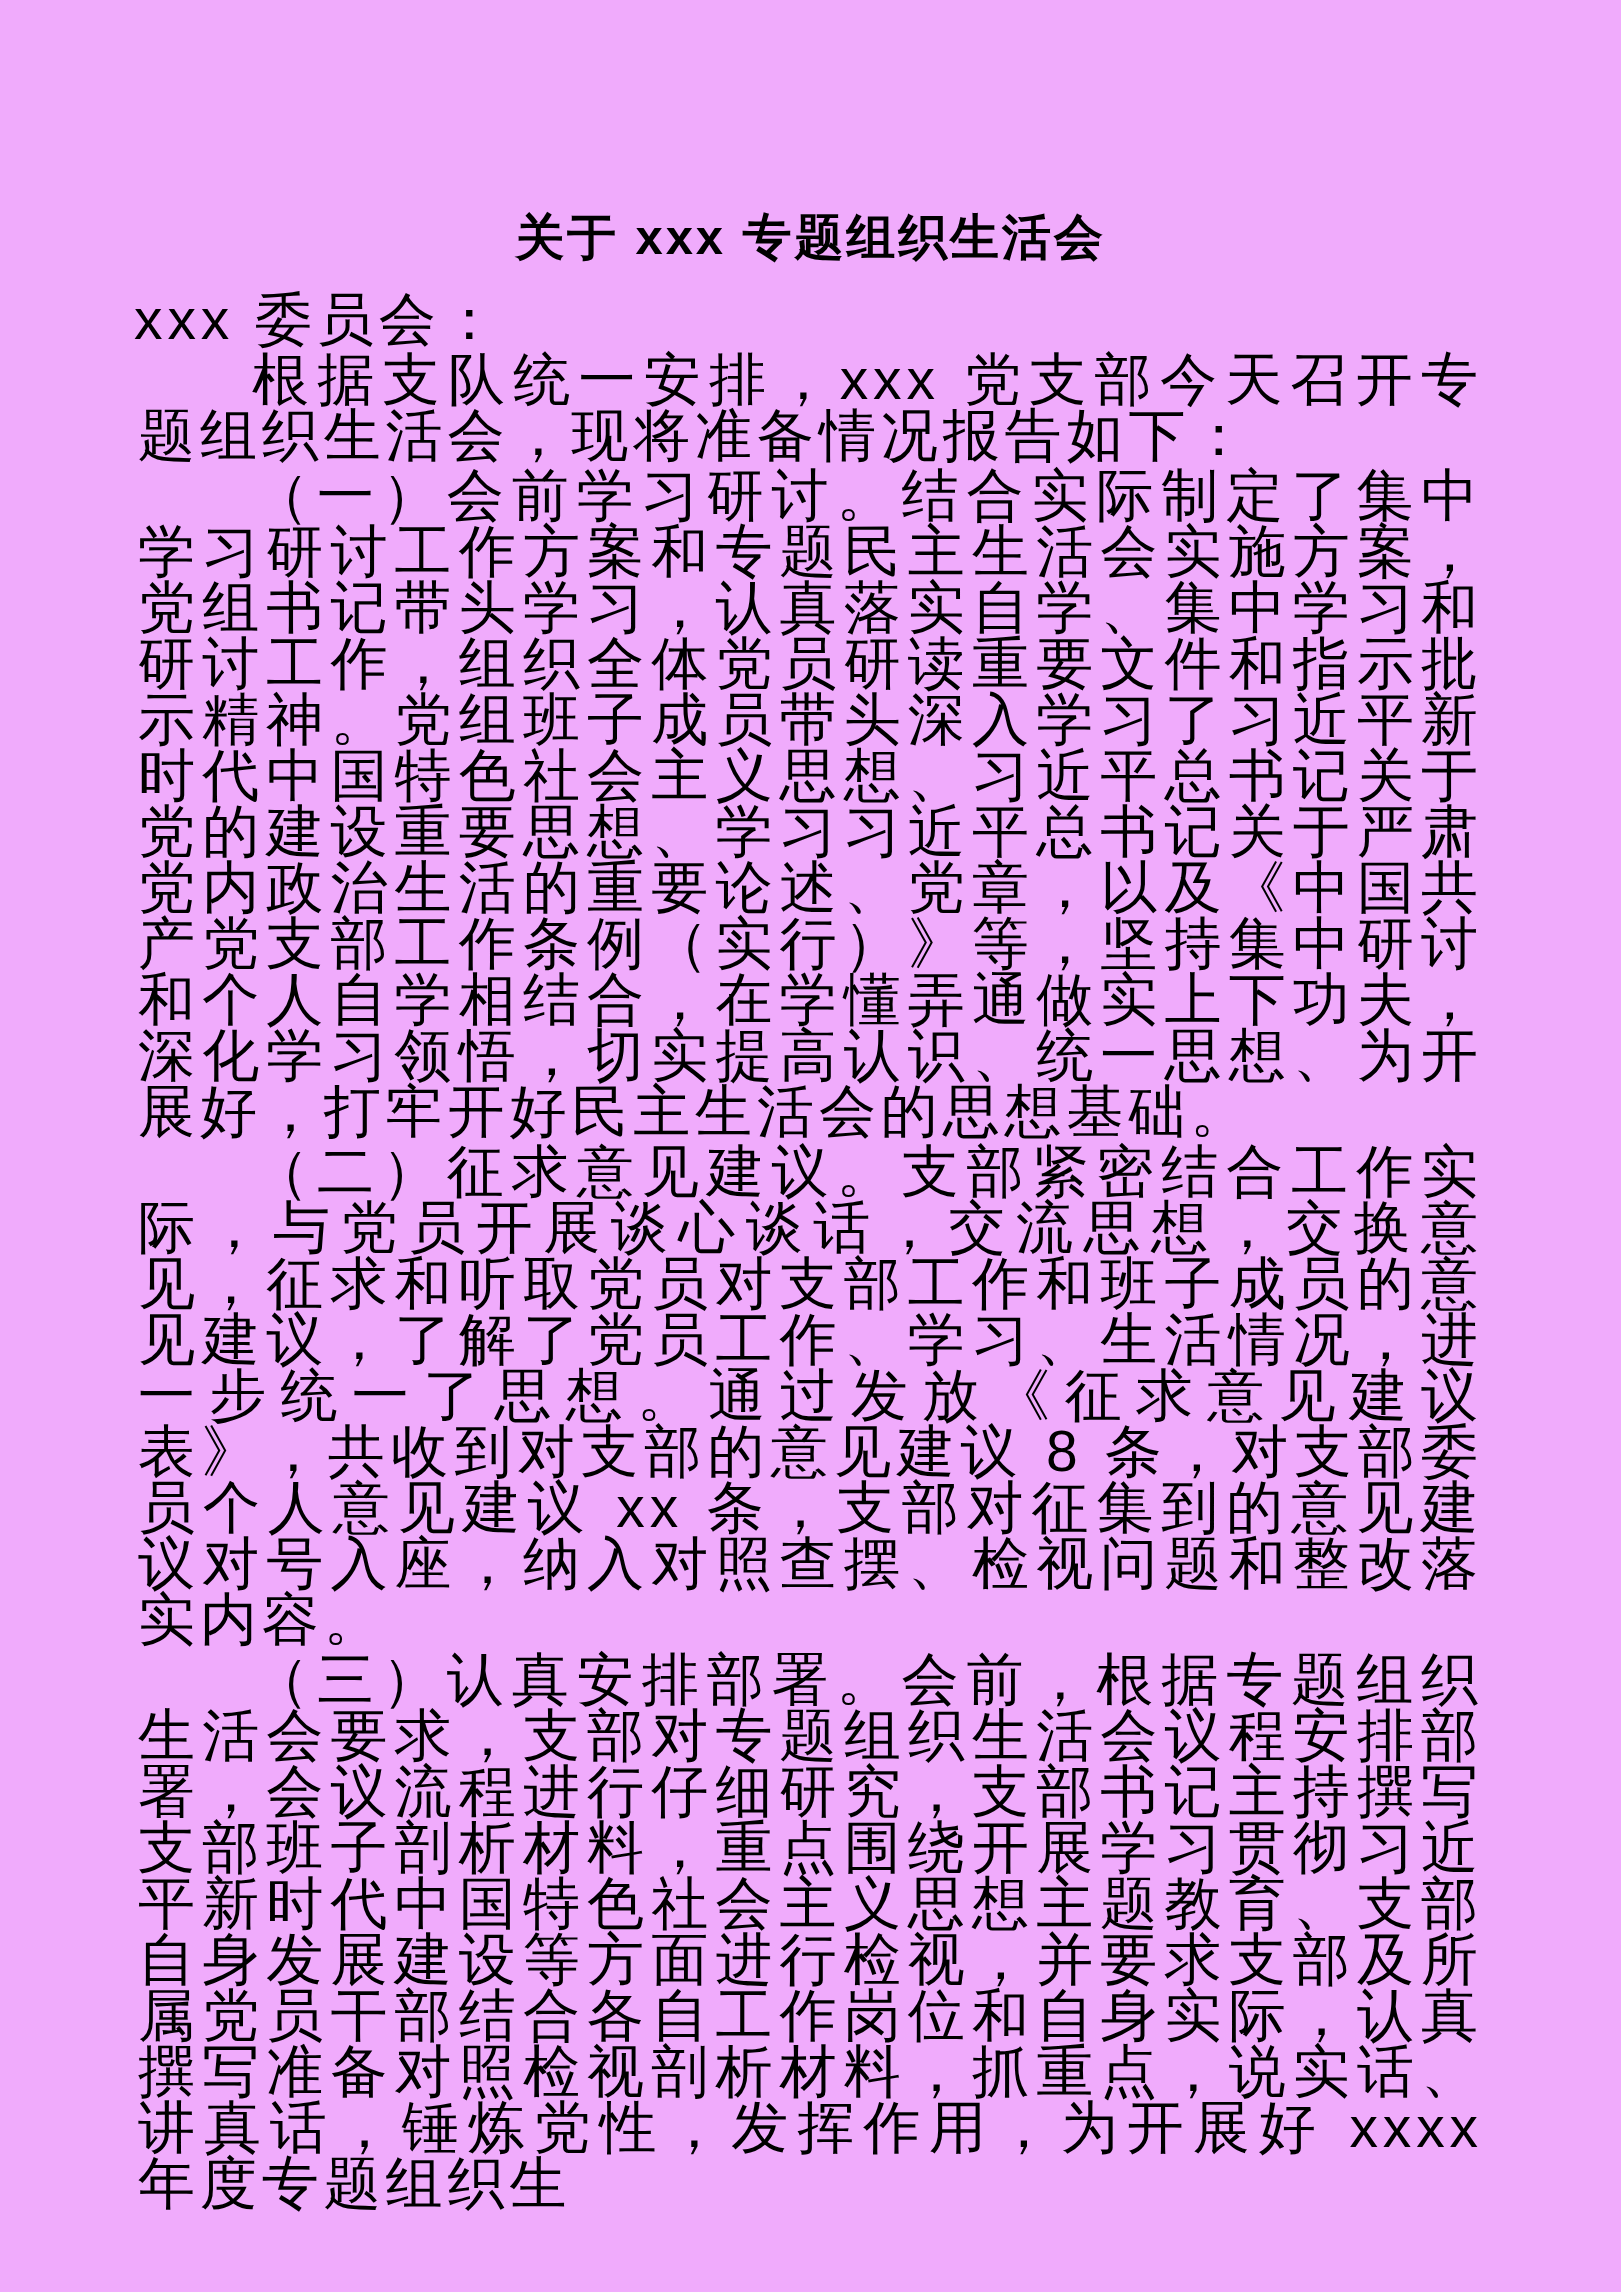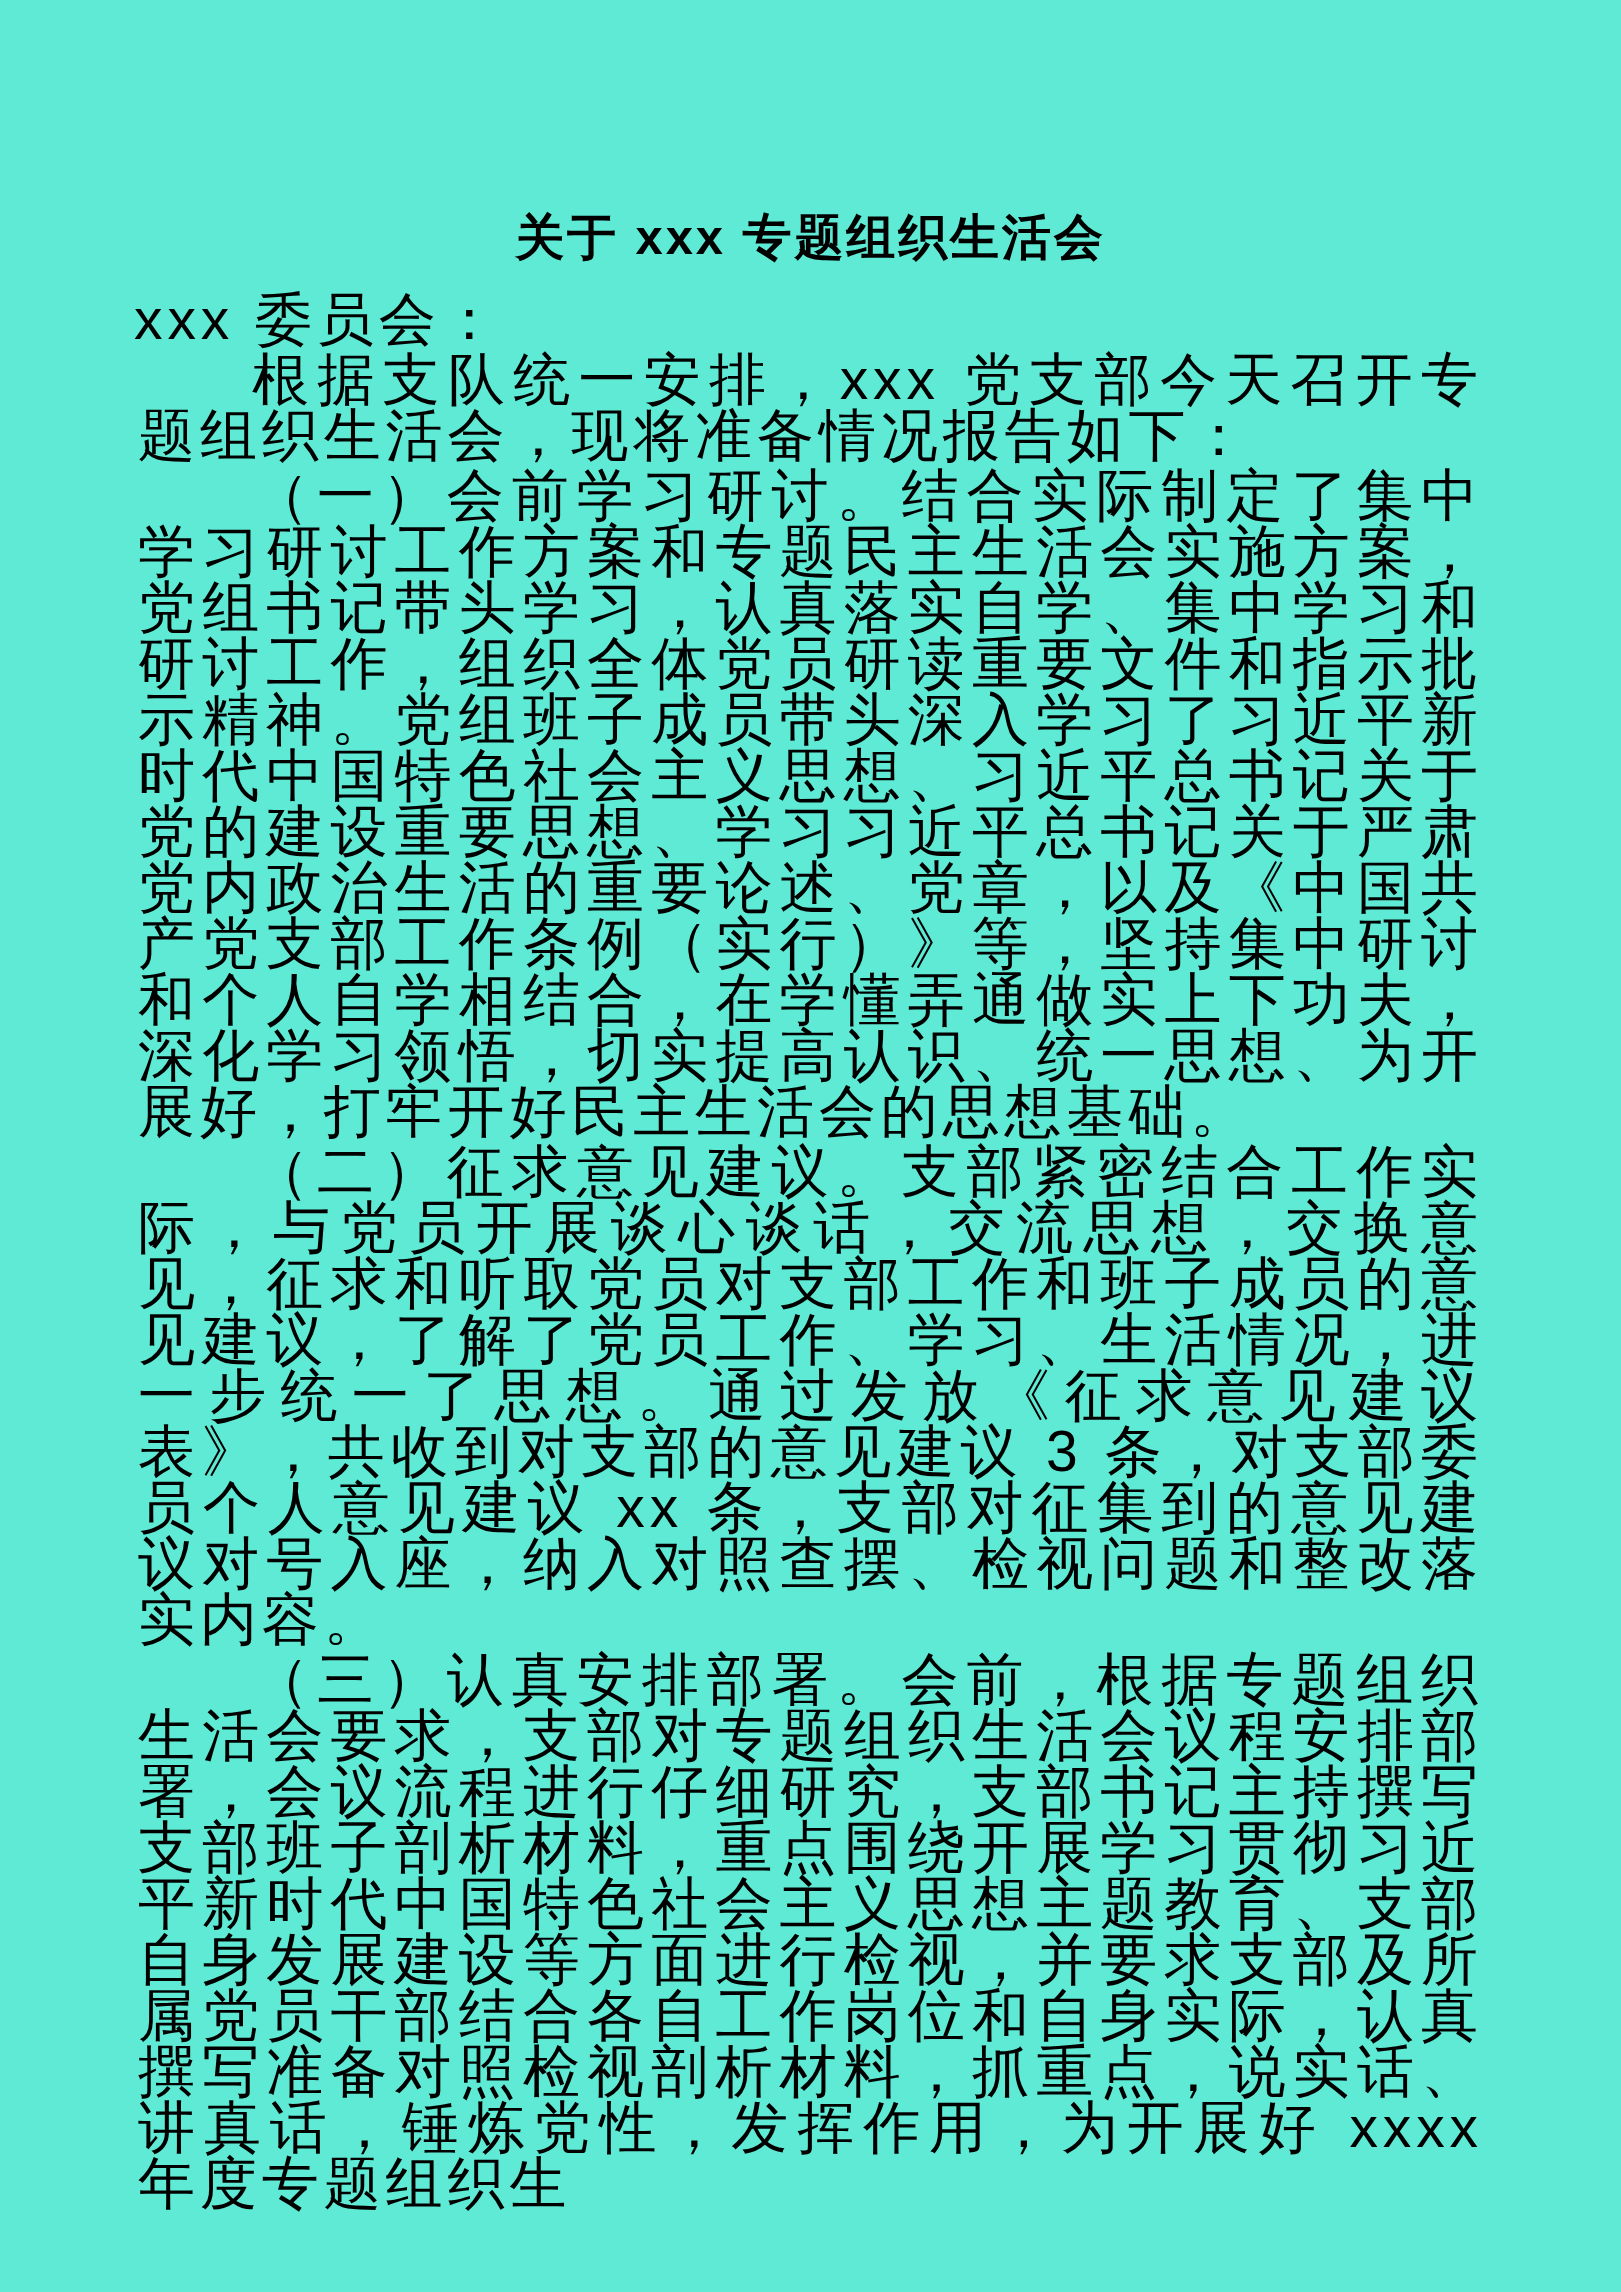--- a/index.html
+++ b/index.html
@@ -5,21 +5,21 @@
   html, body {
     margin: 0;
     padding: 0;
     background: #ffffff;
   }
   .page {
     position: relative;
     width: 1621px;
     height: 2293px;
     box-sizing: border-box;
-    background: #5eead4;
+    background: #f0abfc;
     padding: 208px 134px 0 134px;
     font-family: "Liberation Sans", sans-serif;
     color: #000000;
     overflow: hidden;
   }
   .title-line {
     margin: 0 0 23.5px 0;
     text-align: center;
     font-weight: 700;
     font-size: 49px;
@@ -47,17 +47,17 @@
 </head>
 <body>
 
 <div class="page">
   <h1 class="title-line">关于 xxx 专题组织生活会</h1>
 
   <div class="body-text">
     <p class="salutation">xxx 委员会：</p>
     <p class="para">根据支队统一安排，xxx 党支部今天召开专题组织生活会，现将准备情况报告如下：</p>
     <p class="para">（一）会前学习研讨。结合实际制定了集中学习研讨工作方案和专题民主生活会实施方案，党组书记带头学习，认真落实自学、集中学习和研讨工作，组织全体党员研读重要文件和指示批示精神。党组班子成员带头深入学习了习近平新时代中国特色社会主义思想、习近平总书记关于党的建设重要思想、学习习近平总书记关于严肃党内政治生活的重要论述、党章，以及《中国共产党支部工作条例（实行）》等，坚持集中研讨和个人自学相结合，在学懂弄通做实上下功夫，深化学习领悟，切实提高认识、统一思想、为开展好，打牢开好民主生活会的思想基础。</p>
-    <p class="para">（二）征求意见建议。支部紧密结合工作实际，与党员开展谈心谈话，交流思想，交换意见，征求和听取党员对支部工作和班子成员的意见建议，了解了党员工作、学习、生活情况，进一步统一了思想。通过发放《征求意见建议表》，共收到对支部的意见建议 3 条，对支部委员个人意见建议 xx 条，支部对征集到的意见建议对号入座，纳入对照查摆、检视问题和整改落实内容。</p>
+    <p class="para">（二）征求意见建议。支部紧密结合工作实际，与党员开展谈心谈话，交流思想，交换意见，征求和听取党员对支部工作和班子成员的意见建议，了解了党员工作、学习、生活情况，进一步统一了思想。通过发放《征求意见建议表》，共收到对支部的意见建议 8 条，对支部委员个人意见建议 xx 条，支部对征集到的意见建议对号入座，纳入对照查摆、检视问题和整改落实内容。</p>
     <p class="para">（三）认真安排部署。会前，根据专题组织生活会要求，支部对专题组织生活会议程安排部署，会议流程进行仔细研究，支部书记主持撰写支部班子剖析材料，重点围绕开展学习贯彻习近平新时代中国特色社会主义思想主题教育、支部自身发展建设等方面进行检视，并要求支部及所属党员干部结合各自工作岗位和自身实际，认真撰写准备对照检视剖析材料，抓重点，说实话、讲真话，锤炼党性，发挥作用，为开展好 xxxx 年度专题组织生</p>
   </div>
 </div>
 
 
 </body></html>

